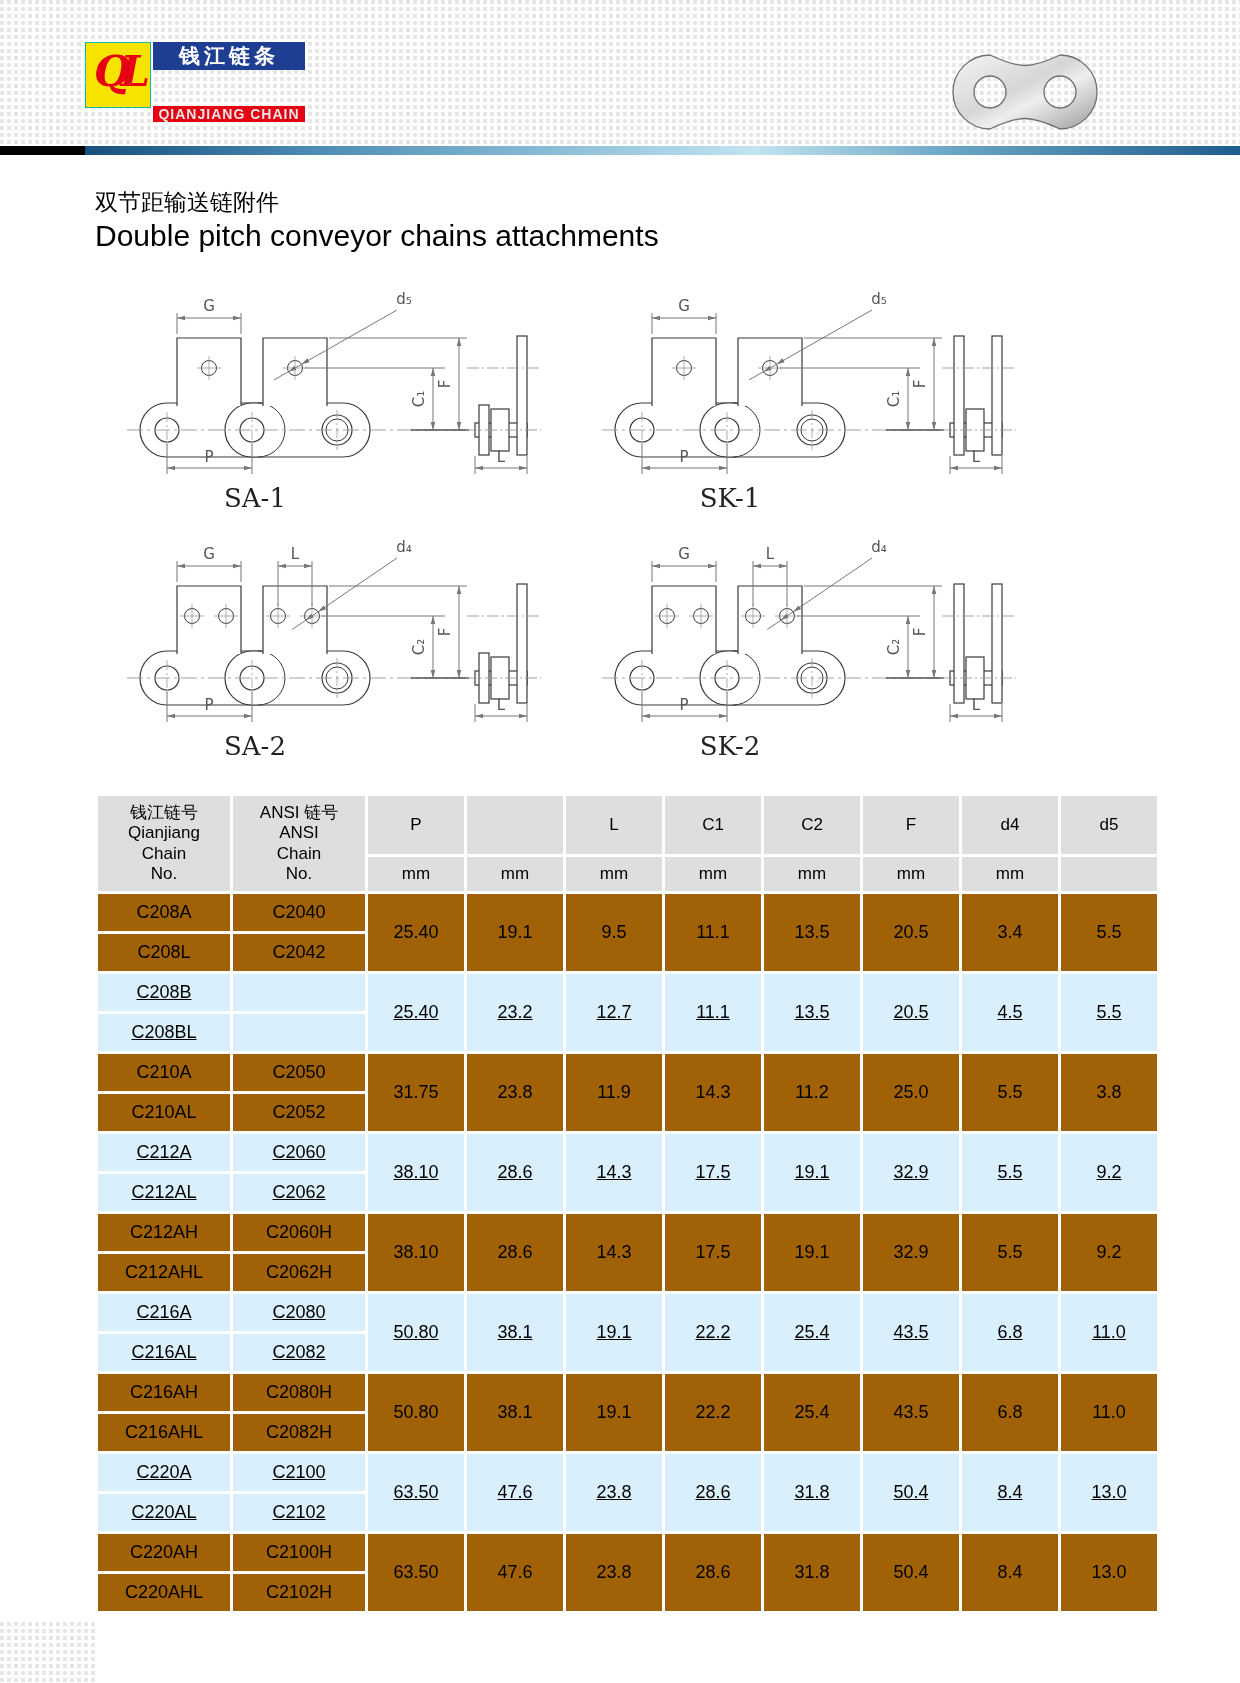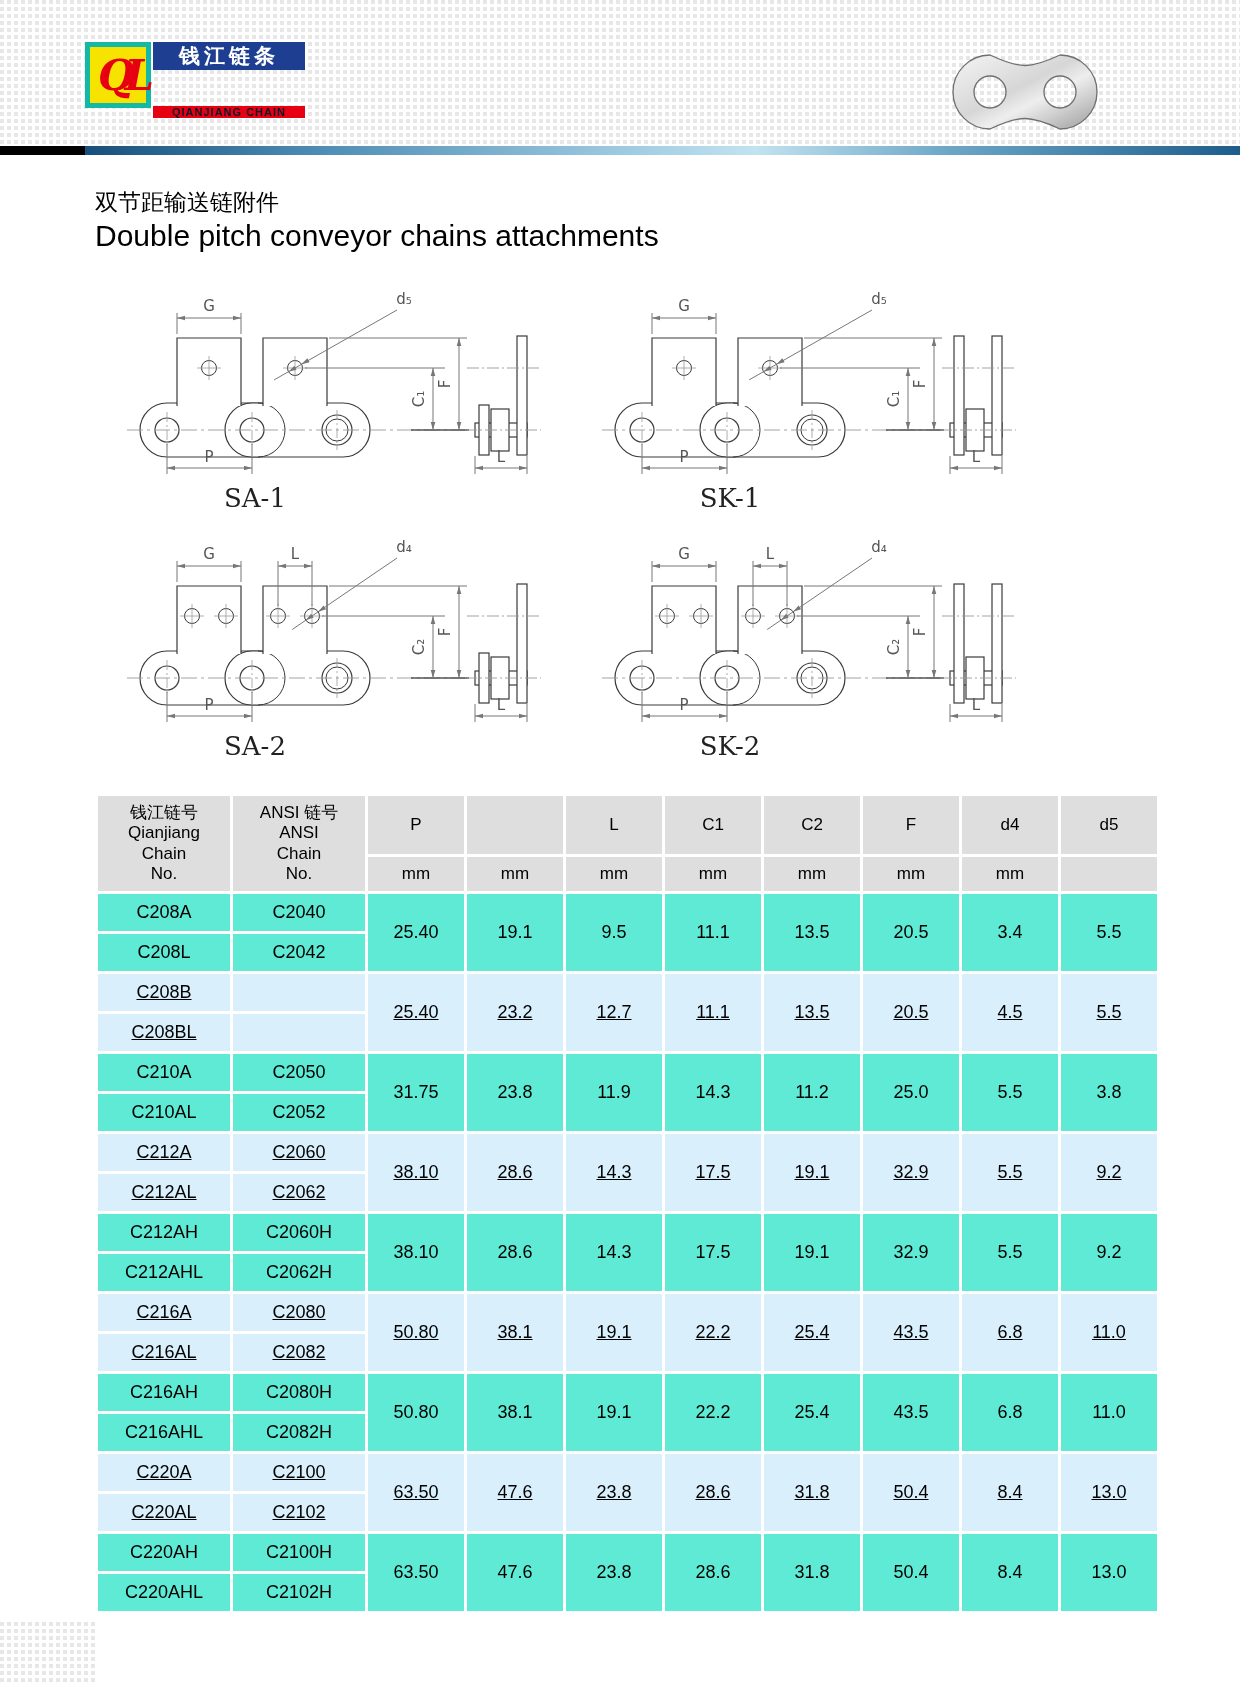--- a/index.html
+++ b/index.html
@@ -9,41 +9,41 @@
     background-image:
       repeating-linear-gradient(to right,#e7e7e7 0 4px,#ffffff 4px 7px),
       repeating-linear-gradient(to bottom,#e7e7e7 0 4px,#ffffff 4px 7px);
     background-blend-mode:lighten;
   }
   .header{position:absolute;left:0;top:0;width:1240px;height:146px;}
   .bar{position:absolute;left:0;top:146px;width:1240px;height:9px;display:flex;}
   .bar-black{width:85px;background:#000;}
   .bar-grad{flex:1;background:linear-gradient(90deg,#174f7c 0%,#4c8cb4 20%,#a8d2e6 50%,#c2e3f0 58%,#6ba6c6 75%,#1d5d8c 100%);}
   .logo{position:absolute;left:85px;top:42px;height:66px;display:flex;}
-  .logo-yellow{width:66px;height:66px;background:#f6e400;position:relative;border:5px solid #14b8a6;box-sizing:border-box;}
+  .logo-yellow{width:66px;height:66px;background:#f6e400;position:relative;border:1px solid #14b8a6;box-sizing:border-box;}
   .logo-monogram{position:absolute;left:8px;top:4px;font-family:"DejaVu Serif",serif;font-style:italic;font-weight:bold;
                  font-size:42px;color:#e60012;letter-spacing:-10px;line-height:1.2;}
   .logo-right{width:152px;display:flex;flex-direction:column;margin-left:2px;gap:36px;}
   .logo-blue{flex:1;background:#1e3e92;color:#fff;display:flex;align-items:center;justify-content:center;
              font-size:21px;font-weight:bold;letter-spacing:4px;}
-  .logo-red{flex:1;background:#e60012;color:#0f172a;display:flex;align-items:center;justify-content:center;
-            font-size:11px;font-weight:bold;letter-spacing:1px;}
+  .logo-red{flex:1;background:#e60012;color:#e5e5e5;display:flex;align-items:center;justify-content:center;
+            font-size:14px;font-weight:bold;letter-spacing:1px;}
   .plate{position:absolute;left:950px;top:52px;}
   .titles{position:absolute;left:95px;top:188px;color:#000;}
   .title-zh{font-size:23px;line-height:1.25;}
   .title-en{font-size:30px;line-height:1.25;}
   .diagram{position:absolute;width:440px;height:235px;}
   .spec-table{position:absolute;left:95px;top:793px;border-collapse:separate;border-spacing:3px;table-layout:fixed;}
   .spec-table th,.spec-table td{text-align:center;vertical-align:middle;padding:0;font-weight:normal;color:#000;}
   .spec-table thead th{background:#dedede;font-size:17px;}
   th.name-h{white-space:pre-line;line-height:1.18;}
   tr.dim-row th{height:58px;}
   tr.unit-row th{height:34px;}
   .spec-table td{height:37px;font-size:18px;}
-  td.c-dark{background:#5eead4;}
+  td.c-dark{background:#a16207;}
   td.c-light{background:#d9effb;text-decoration:underline;}
   .corner-pattern{position:absolute;left:0;top:1622px;width:95px;height:61px;}
 </style>
 </head>
 <body>
 
 <div class="page">
 
   <div class="header dotgrid"></div>
 

